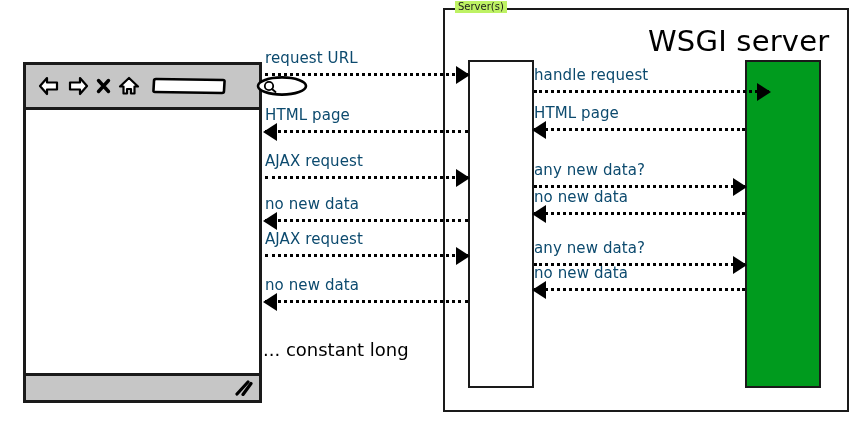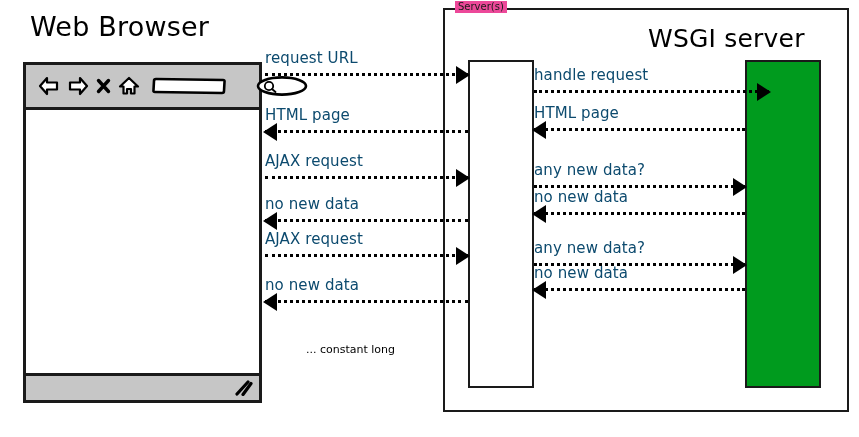--- a/index.html
+++ b/index.html
@@ -33,21 +33,21 @@
     font-size: 27px;
   }
   #webserver-title {
     left: 466px;
     top: 24px;
     font-size: 25px;
   }
   #wsgiserver-title {
     left: 648px;
     top: 24px;
-    font-size: 25px;
+    font-size: 29px;
   }
 
   
   #browser-window {
     position: absolute;
     left: 23px;
     top: 62px;
     width: 239px;
     height: 341px;
     border: 3px solid #1a1a1a;
@@ -106,21 +106,21 @@
     height: 404px;
     border: 2px solid #1a1a1a;
     box-sizing: border-box;
     background: transparent;
   }
   #server-group-label {
     position: absolute;
     left: 455px;
     top: 1px;
     font-size: 10px;
-    background: #ec4899;
+    background: #bef264;
     padding: 0 3px;
     color: #1a1a1a;
     font-family: "DejaVu Sans", sans-serif;
     line-height: 12px;
   }
 
   
   #webserver-box {
     position: absolute;
     left: 468px;
@@ -185,33 +185,32 @@
     border-bottom: 9px solid transparent;
     border-right: 14px solid #000000;
   }
 
   
   #polling-note {
     position: absolute;
     left: 263px;
     top: 340px;
     width: 175px;
-    font-size: 11px;
+    font-size: 18px;
     line-height: 19px;
     color: #000000;
     font-family: "DejaVu Sans", sans-serif;
-    text-align: center;
+    text-align: left;
   }
 </style>
 </head>
 <body>
 
 <div id="canvas">
 
-  <div class="title" id="browser-title">Web Browser</div>
 
   <div id="browser-window">
 
     <div id="browser-toolbar">
 
       <span class="tb-icon">
         <svg width="22" height="20" viewBox="0 0 22 20">
           <path d="M9 2 L2 10 L9 18 L9 13.5 L19 13.5 L19 6.5 L9 6.5 Z" fill="#ffffff" stroke="#000000" stroke-width="2.2" stroke-linejoin="round"></path>
         </svg>
       </span>

